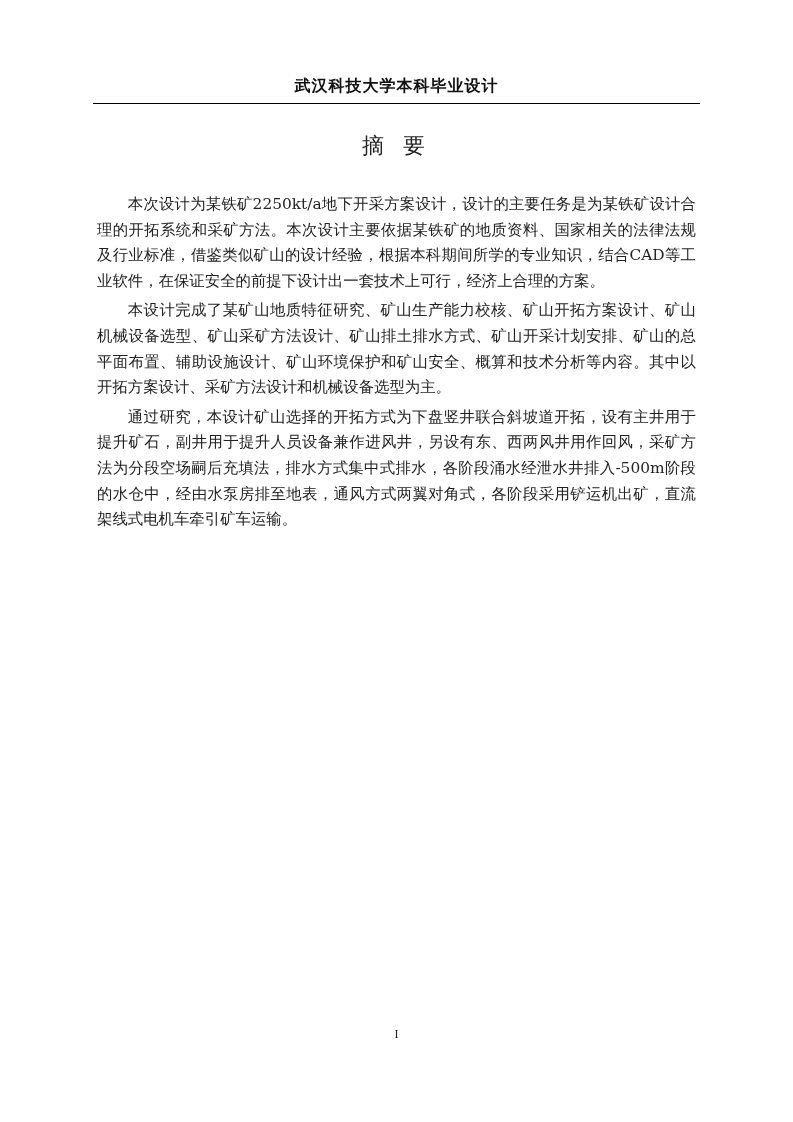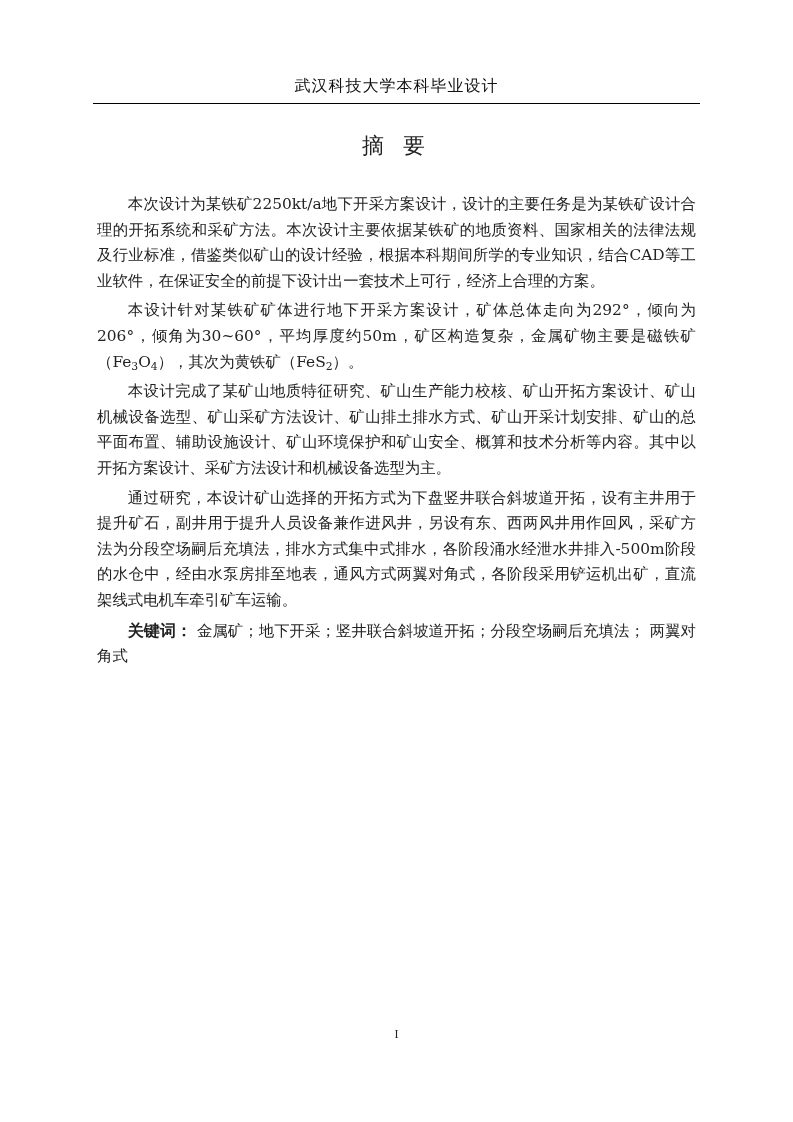--- a/index.html
+++ b/index.html
@@ -1,21 +1,21 @@
 <!DOCTYPE html>
 <html><head>
 <meta charset="utf-8">
 <style>
   html, body { margin: 0; padding: 0; background: #ffffff; }
   body { width: 793px; height: 1122px; position: relative; overflow: hidden;
          font-family: "DejaVu Serif", "Liberation Serif", serif; color: #1a1a1a; }
   .header {
     position: absolute; left: 93px; top: 76px; width: 607px; text-align: center;
     font-family: "DejaVu Sans", "Liberation Sans", sans-serif;
-    font-weight: normal; font-size: 16px; letter-spacing: 1px; color: #111;
+    font-weight: bold; font-size: 16px; letter-spacing: 1px; color: #111;
   }
   .rule { position: absolute; left: 93px; top: 103px; width: 607px; height: 0;
           border-top: 1.5px solid #000; }
   .title {
     position: absolute; left: 93px; top: 131px; width: 607px; text-align: center;
     font-family: "DejaVu Sans", "Liberation Sans", sans-serif;
     font-size: 22px; letter-spacing: 6px; color: #222;
   }
   .body {
     position: absolute; left: 93px; top: 188px; width: 607px;
@@ -30,19 +30,17 @@
 </head>
 <body>
 
 <div class="header">武汉科技大学本科毕业设计</div>
 <div class="rule"></div>
 
 <div class="title">摘 要</div>
 
 <div class="body">
   <p>本次设计为某铁矿2250kt/a地下开采方案设计，设计的主要任务是为某铁矿设计合理的开拓系统和采矿方法。本次设计主要依据某铁矿的地质资料、国家相关的法律法规及行业标准，借鉴类似矿山的设计经验，根据本科期间所学的专业知识，结合CAD等工业软件，在保证安全的前提下设计出一套技术上可行，经济上合理的方案。</p>
-  <p><span>本设计针对某铁矿矿体进行地下开采方案设计，矿体总体走向为292°，倾向为206°，倾角为30~60°，平均厚度约50m，矿区构造复杂，金属矿物主要是磁铁矿（Fe</span><sub>3</sub><span>O</span><sub>4</sub><span>），其次为黄铁矿（FeS</span><sub>2</sub><span>）。</span></p>
   <p>本设计完成了某矿山地质特征研究、矿山生产能力校核、矿山开拓方案设计、矿山机械设备选型、矿山采矿方法设计、矿山排土排水方式、矿山开采计划安排、矿山的总平面布置、辅助设施设计、矿山环境保护和矿山安全、概算和技术分析等内容。其中以开拓方案设计、采矿方法设计和机械设备选型为主。</p>
   <p>通过研究，本设计矿山选择的开拓方式为下盘竖井联合斜坡道开拓，设有主井用于提升矿石，副井用于提升人员设备兼作进风井，另设有东、西两风井用作回风，采矿方法为分段空场嗣后充填法，排水方式集中式排水，各阶段涌水经泄水井排入-500m阶段的水仓中，经由水泵房排至地表，通风方式两翼对角式，各阶段采用铲运机出矿，直流架线式电机车牵引矿车运输。</p>
-  <p><span class="kw-label">关键词：</span><span> 金属矿；地下开采；竖井联合斜坡道开拓；分段空场嗣后充填法； 两翼对角式</span></p>
 </div>
 
 <div class="page-num">I</div>
 
 </body></html>

